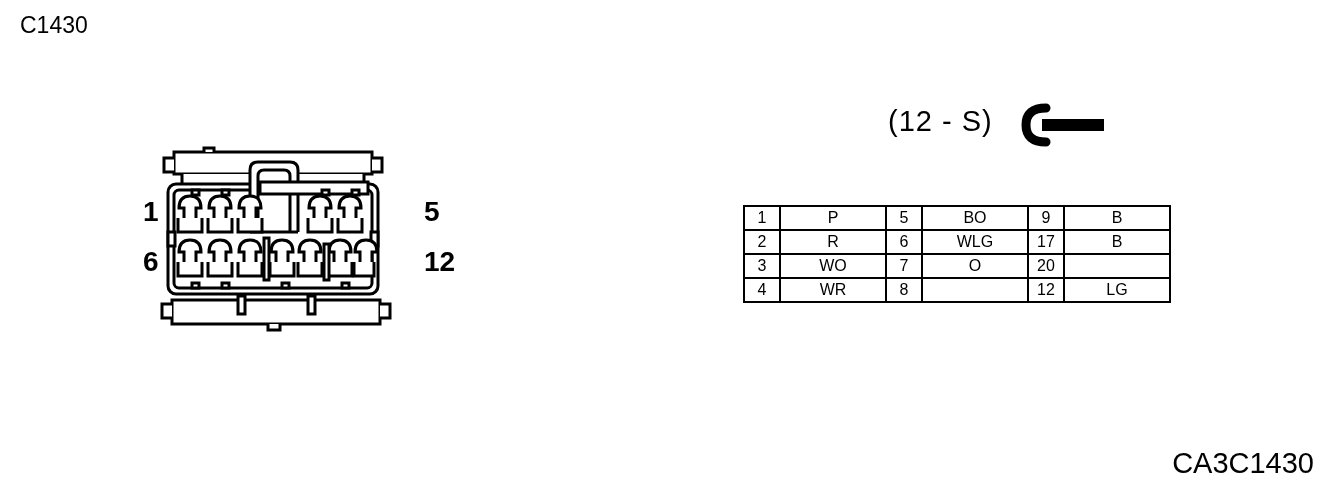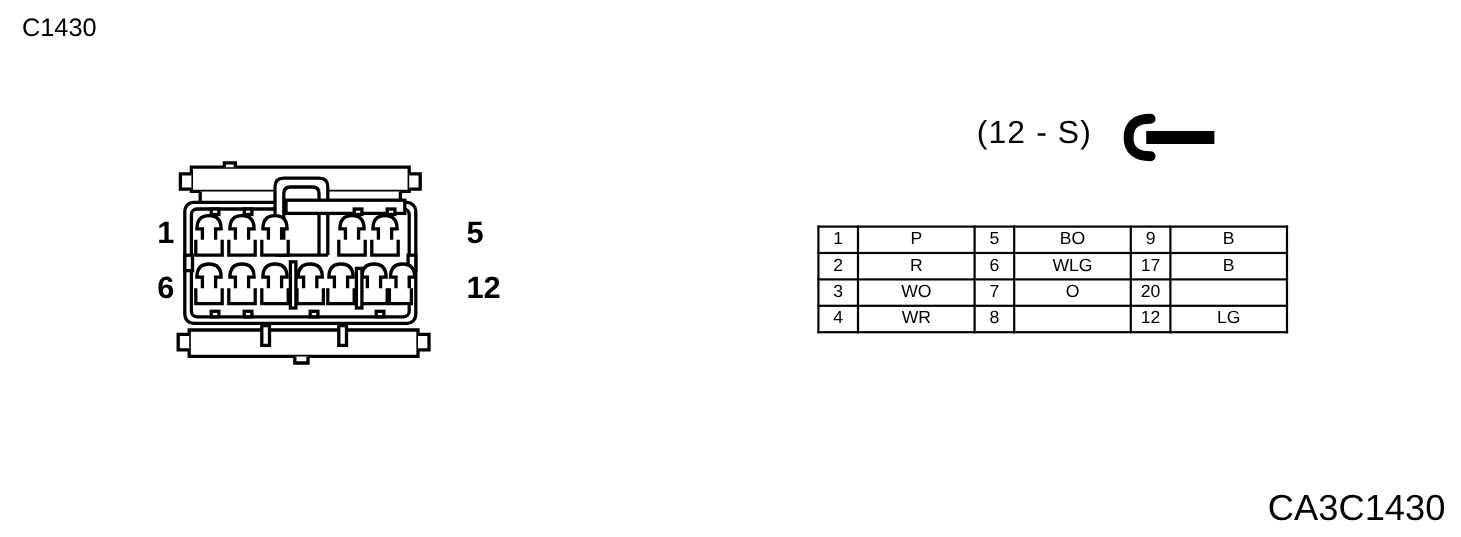--- a/index.html
+++ b/index.html
@@ -25,21 +25,21 @@
     font-weight: normal;
     letter-spacing: 0px;
     line-height: 1;
   }
 
   
   #footer-code {
     position: absolute;
     right: 14px;
     bottom: 10px;
-    font-size: 33px;
+    font-size: 29px;
     font-weight: normal;
     line-height: 1;
   }
 
   
   #connector-drawing {
     position: absolute;
     left: 138px;
     top: 132px;
     width: 350px;

